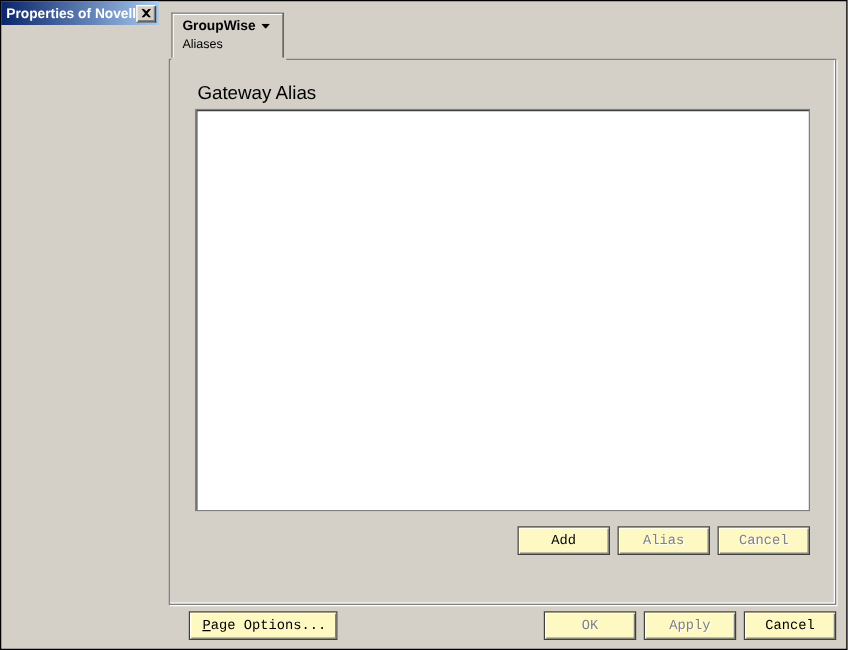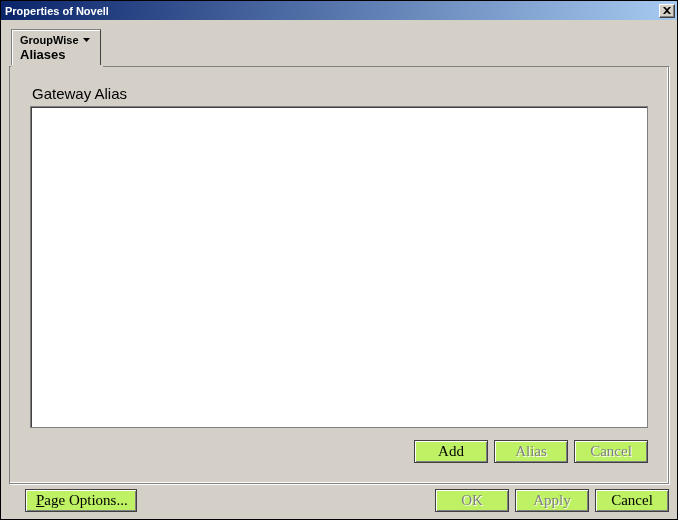--- a/index.html
+++ b/index.html
@@ -12,21 +12,21 @@
     height: 520px;
     overflow: hidden;
   }
   .window {
     width: 678px;
     height: 520px;
     border: 1px solid #000;
     background: #d4d0c8;
     position: relative;
     display: flex;
-    flex-direction: column;
+    flex-direction: row;
   }
   .titlebar {
     height: 19px;
     background: linear-gradient(to right, #0a246a, #a6caf0);
     color: #fff;
     display: flex;
     align-items: center;
     padding: 0 2px 0 4px;
     font-weight: bold;
     font-size: 11px;
@@ -78,22 +78,22 @@
     cursor: default;
   }
   .tab .tab-main {
     font-weight: bold;
     display: flex;
     align-items: center;
     gap: 4px;
     line-height: 14px;
   }
   .tab .tab-sub {
-    font-weight: bold;
-    font-size: 13px;
+    font-weight: normal;
+    font-size: 10px;
     line-height: 14px;
     margin-top: 1px;
   }
   .tab .chevron {
     width: 7px; height: 4px;
     display: inline-block;
   }
   .tab .chevron svg { display: block; }
 
   
@@ -135,25 +135,25 @@
   .panel-btn-row {
     display: flex;
     justify-content: flex-end;
     gap: 6px;
     margin-top: 12px;
   }
 
   .btn {
     min-width: 74px;
     height: 23px;
-    background: #bef264;
+    background: #fef9c3;
     border: 1px solid #404040;
     box-shadow: inset 1px 1px 0 #fff, inset -1px -1px 0 #808080;
-    font-family: Liberation Serif, serif;
-    font-size: 15px;
+    font-family: Liberation Mono, monospace;
+    font-size: 11px;
     padding: 0 8px;
     text-align: center;
     cursor: default;
     position: relative;
   }
   .btn.disabled {
     color: #808080;
     text-shadow: 1px 1px 0 #fff;
   }
   .btn .ul { text-decoration: underline; }

